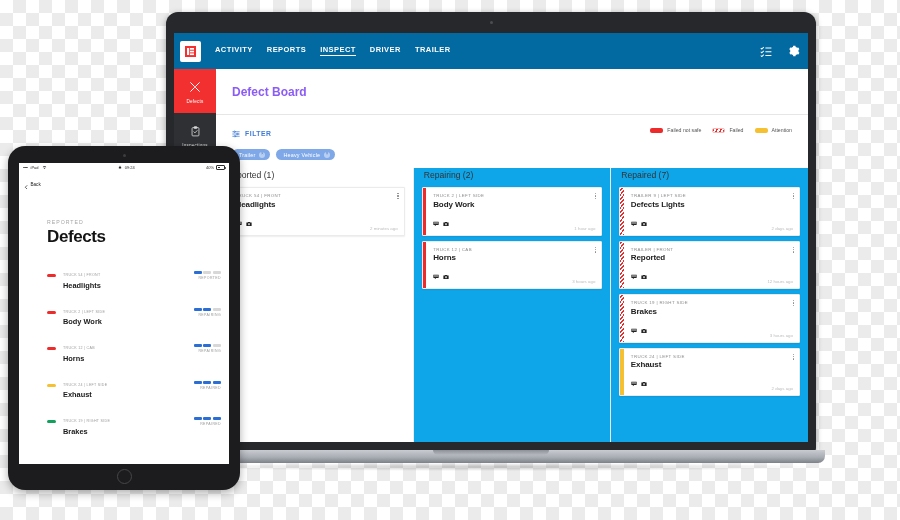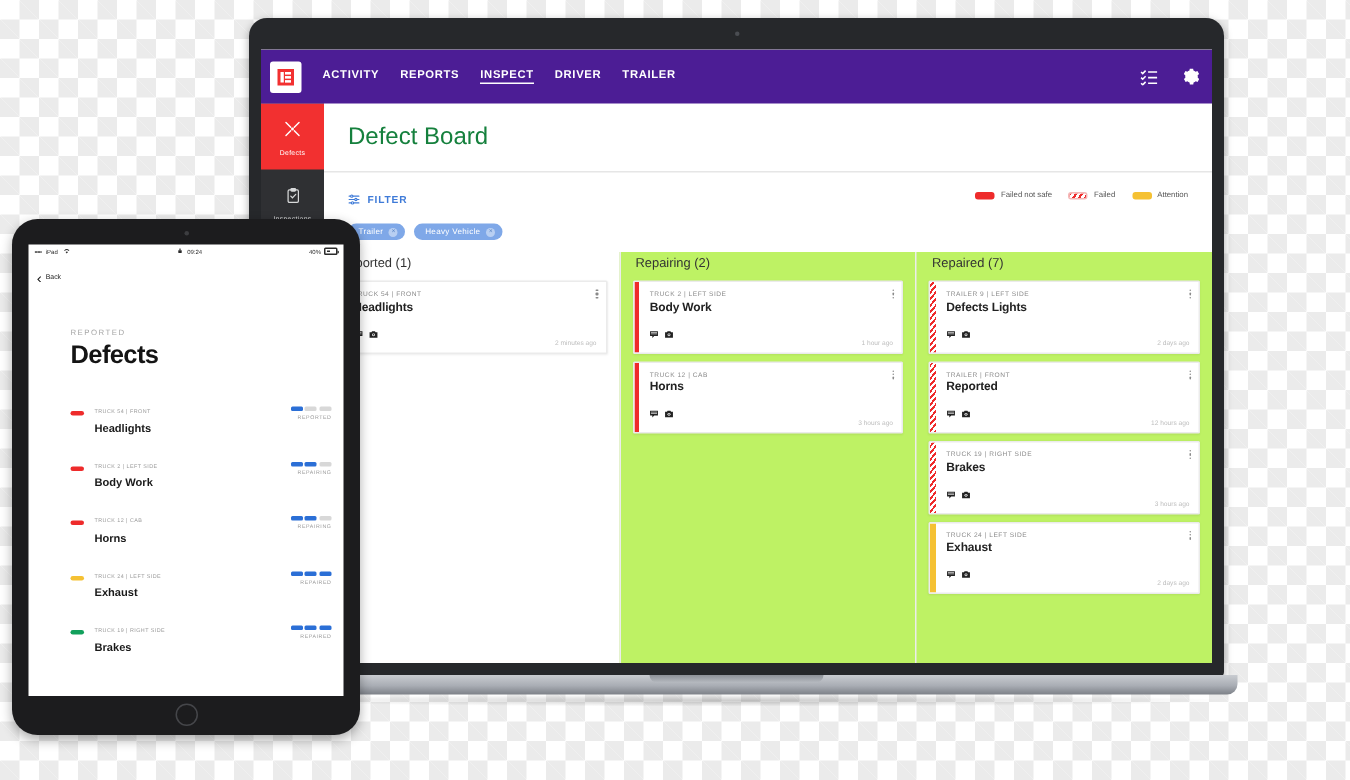--- a/index.html
+++ b/index.html
@@ -47,21 +47,21 @@
     background: linear-gradient(180deg,#8d9198,#b5b9bf);
     border-radius: 0 0 6px 6px;
   }
   .lshadow {
     position: absolute; left: 6px; top: 451px; width: 646px; height: 8px;
     background: radial-gradient(ellipse at center, rgba(0,0,0,.20), rgba(0,0,0,0) 72%);
   }
 
   
   .topnav {
-    height: 36px; background: #4c1d95; display: flex; align-items: center;
+    height: 36px; background: #0369a1; display: flex; align-items: center;
     padding-left: 6px; position: relative;
   }
   .logo {
     width: 21px; height: 21px; background: #fff; border-radius: 2px;
     display: flex; align-items: center; justify-content: center; margin-right: 14px;
   }
   .logo svg { display:block; }
   .navlinks { display: flex; gap: 14px; align-items: center; }
   .navlink {
     color: #fff; font-size: 7.5px; font-weight: bold; letter-spacing: .45px;
@@ -79,21 +79,21 @@
     justify-content: center; gap: 2px; color: #d8d9da;
   }
   .sbitem.active { background: #F23030; color: #fff; }
   .sblabel { font-size: 4.6px; letter-spacing: .2px; }
   .content { flex: 1; background: #fff; display: flex; flex-direction: column; min-width: 0; }
 
   .pagehead {
     height: 46px; display: flex; align-items: center; padding-left: 16px;
     border-bottom: 1px solid #e6e6e6; flex: 0 0 46px;
   }
-  .pagetitle { font-size: 16px; color: #15803d; font-weight: normal; }
+  .pagetitle { font-size: 12px; color: #8b5cf6; font-weight: bold; }
 
   .filterbar { padding: 9px 16px 0 16px; position: relative; }
   .filterrow { display: flex; align-items: center; gap: 5px; }
   .filterlbl { color: #3f7bd8; font-size: 6.8px; font-weight: bold; letter-spacing: .55px; }
   .chips { display: flex; gap: 6px; margin-top: 7px; }
   .chip {
     background: #7fa8e8; color: #fff; font-size: 5.4px; border-radius: 9px;
     padding: 2.5px 5px 2.5px 7px; display: flex; align-items: center; gap: 4px;
     letter-spacing: .2px;
   }
@@ -112,21 +112,21 @@
     background: repeating-linear-gradient(-50deg,#EE2B2B 0 1.4px,#fff 1.4px 3px);
     border: .5px solid #f4b8b8;
   }
   .lgsw.attention { background: #F5C133; }
   .lgtxt { font-size: 5.2px; color: #555; }
 
   
   .board { display: flex; flex: 1; min-height: 0; padding: 8px 0 0 0; }
   .col { flex: 1; min-width: 0; padding: 0 8px; position: relative; }
   .col + .col { border-left: 1px solid #ececec; }
-  .col.tinted { background: #bef264; }
+  .col.tinted { background: #0ea5e9; }
   .coltitle { font-size: 8.6px; color: #333; padding: 2px 2px 7px 2px; }
   .cards { display: flex; flex-direction: column; gap: 5px; }
   .card {
     background: #fff; border: .5px solid #ebebeb; border-radius: 1px;
     box-shadow: 0 .5px 1.5px rgba(0,0,0,.07);
     display: flex; min-height: 34px; overflow: hidden;
   }
   .bar { width: 3.5px; flex: 0 0 3.5px; }
   .bar.failednotsafe { background: #EE2B2B; }
   .bar.failed { background: repeating-linear-gradient(-50deg,#EE2B2B 0 1.3px,#fff 1.3px 2.8px); }

